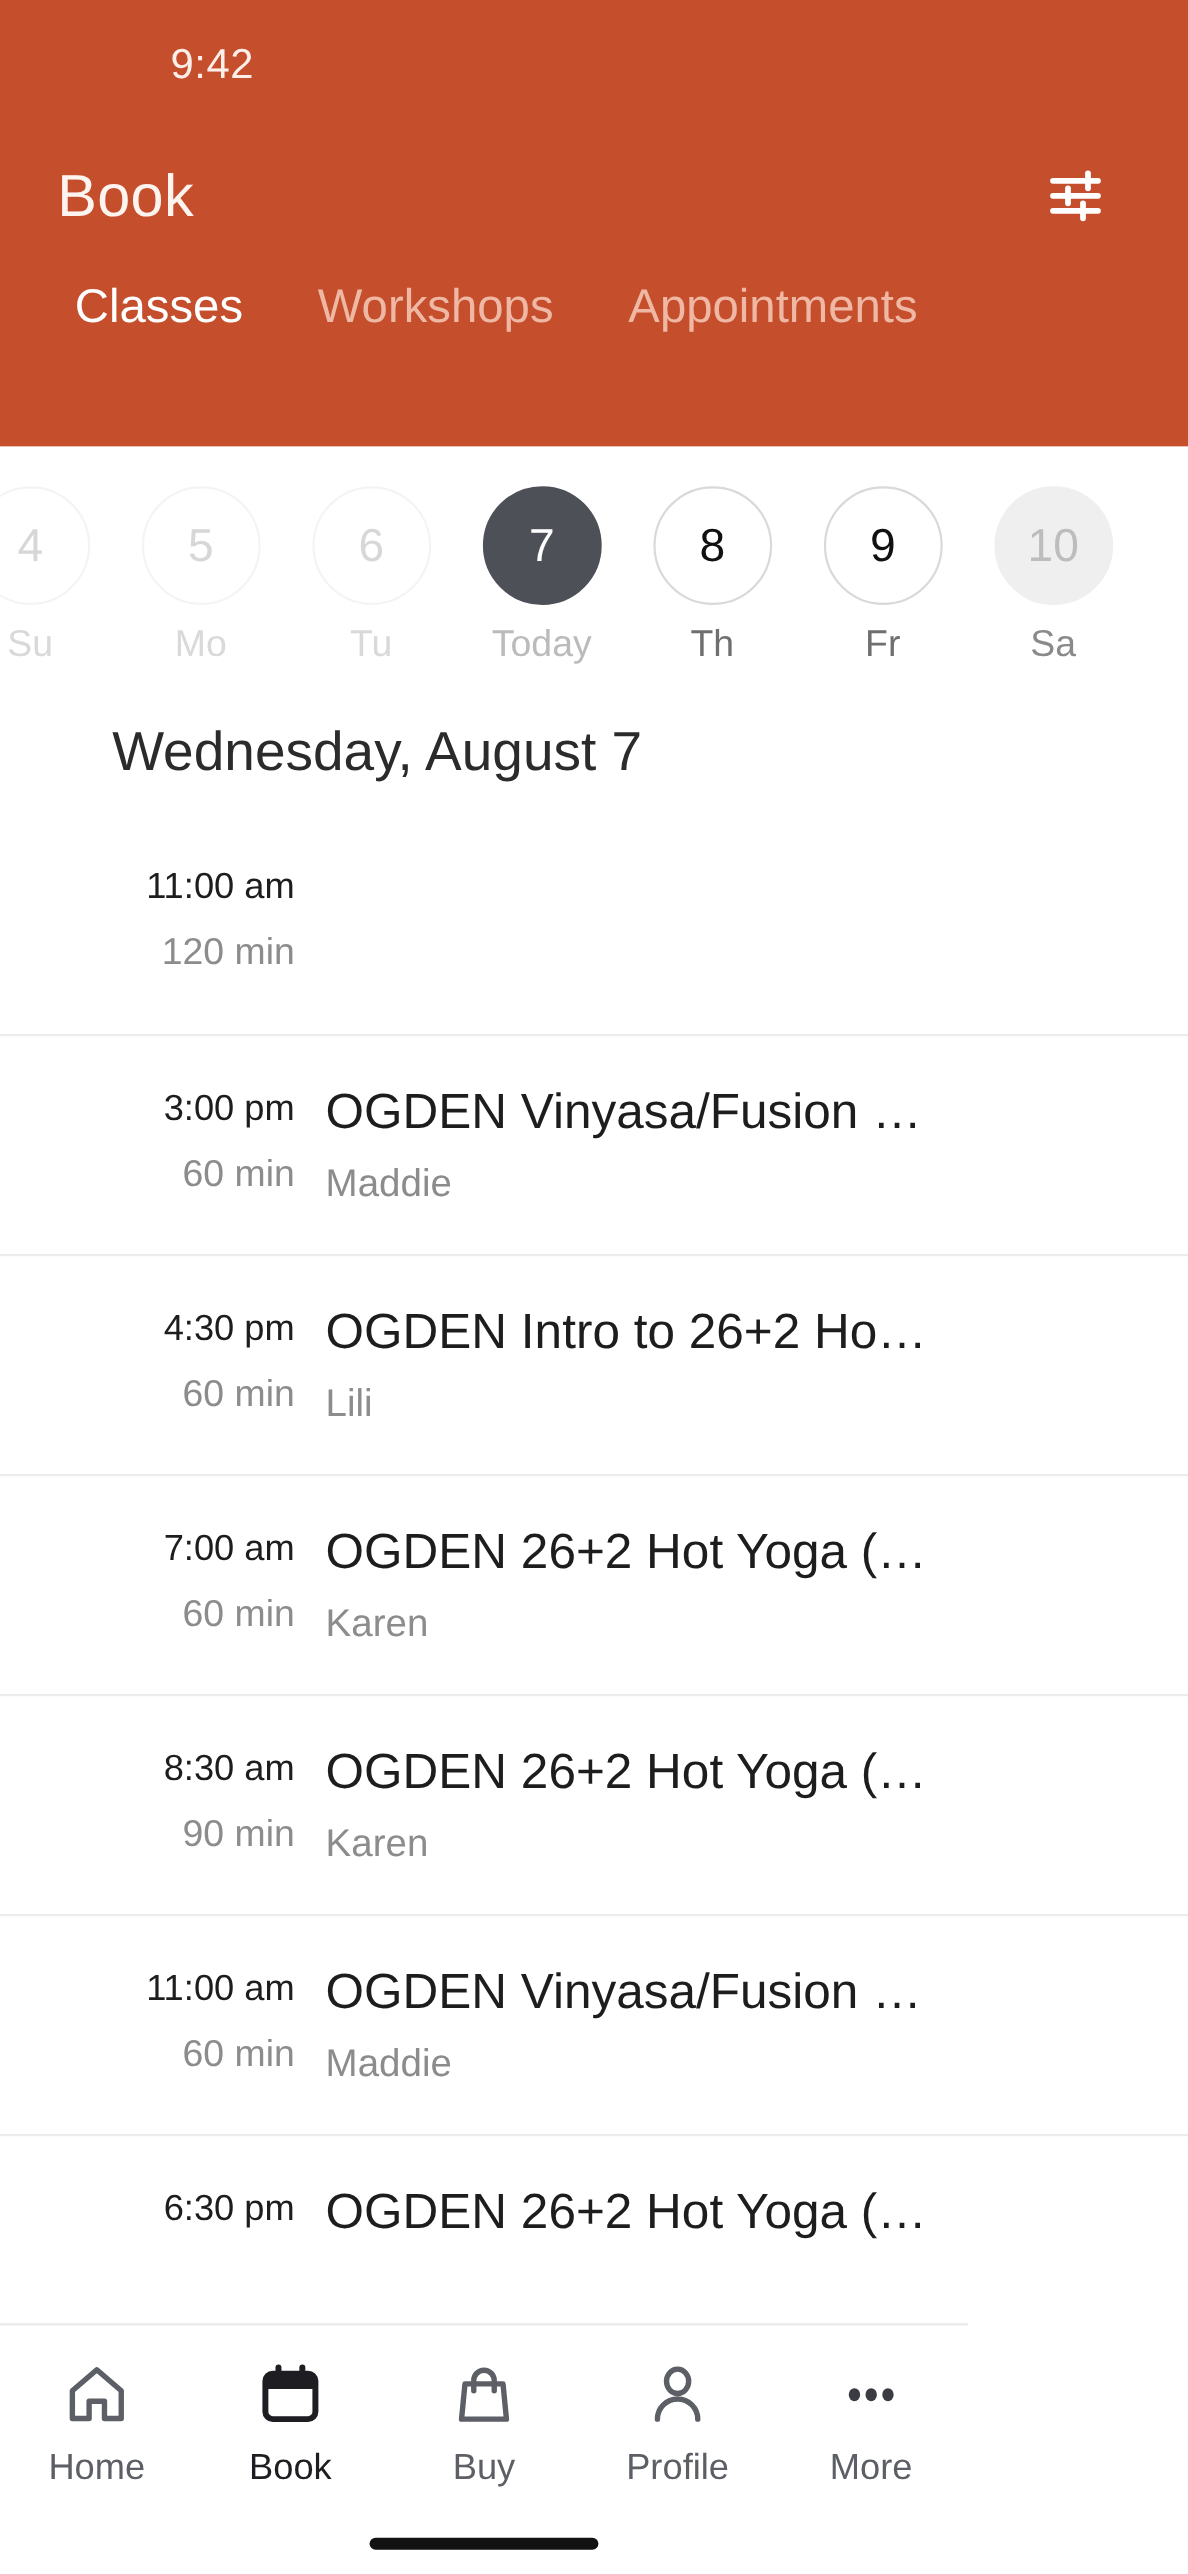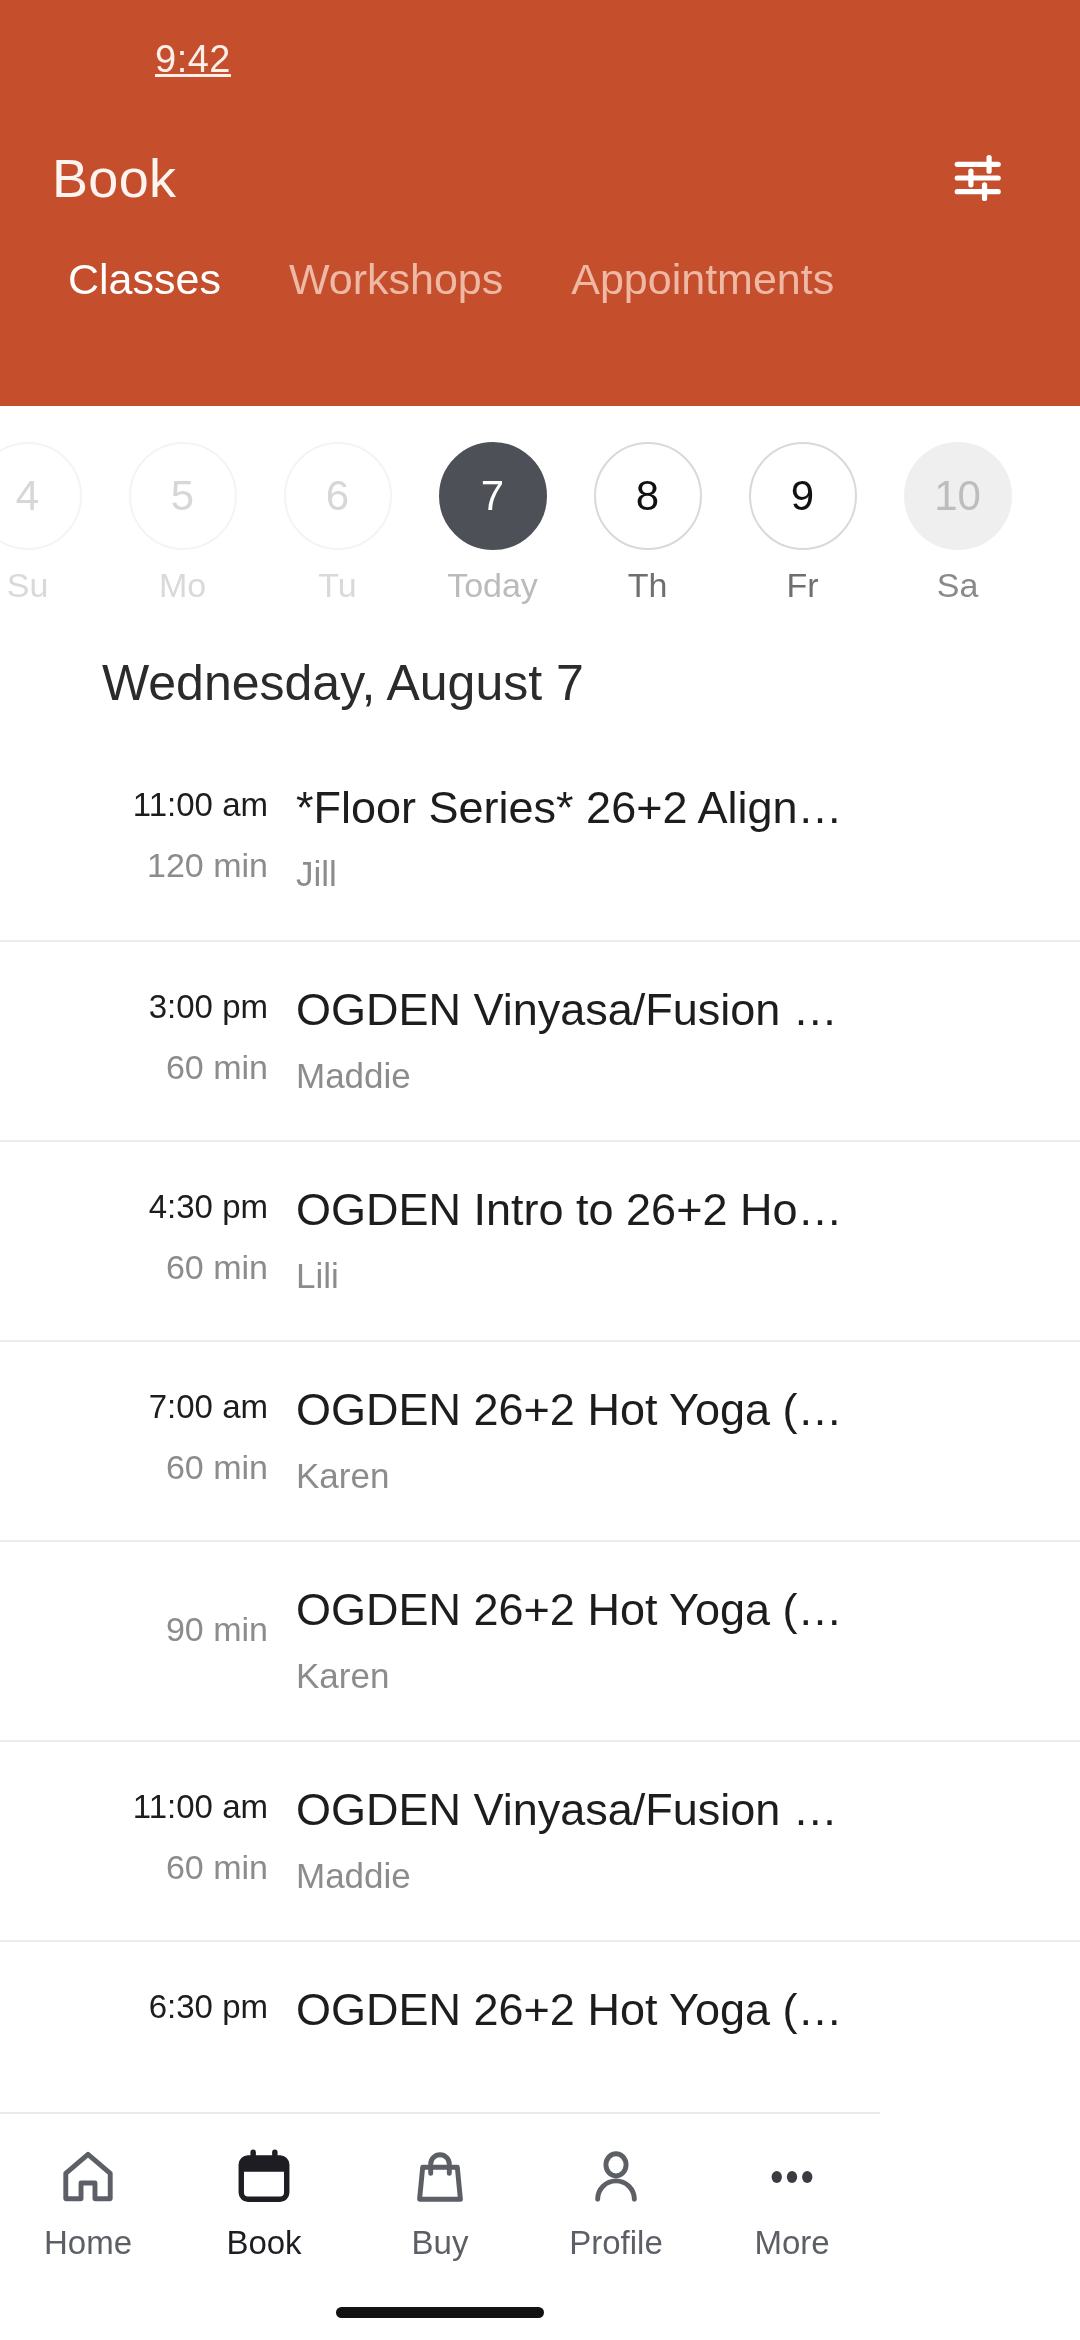--- a/index.html
+++ b/index.html
@@ -27,21 +27,20 @@
   }
   .statusbar {
     height:118px;
     display:flex; align-items:center;
     padding-left:155px;
   }
   .status-time {
     font-size:38px;
     color:#FCEFE9;
     letter-spacing:0.5px;
-    text-decoration:underline;
   }
   .titlebar {
     height:120px;
     display:flex; align-items:center;
     justify-content:space-between;
     padding:0 62px 0 52px;
   }
   .app-title {
     font-size:54px;
     color:#FDF4F0;
@@ -295,24 +294,20 @@
 
   <div class="dayheading">Wednesday, August 7</div>
 
   <div class="classlist">
 
     <div class="classrow first">
       <div class="timecol">
         <div class="time">11:00 am</div>
         <div class="duration">120 min</div>
       </div>
-      <div class="infocol">
-        <div class="classname">*Floor Series* 26+2 Align…</div>
-        <div class="instructor">Jill</div>
-      </div>
     </div>
 
     <div class="classrow">
       <div class="timecol">
         <div class="time">3:00 pm</div>
         <div class="duration">60 min</div>
       </div>
       <div class="infocol">
         <div class="classname">OGDEN Vinyasa/Fusion …</div>
         <div class="instructor">Maddie</div>
@@ -336,20 +331,21 @@
         <div class="duration">60 min</div>
       </div>
       <div class="infocol">
         <div class="classname">OGDEN 26+2 Hot Yoga (…</div>
         <div class="instructor">Karen</div>
       </div>
     </div>
 
     <div class="classrow">
       <div class="timecol">
+        <div class="time">8:30 am</div>
         <div class="duration">90 min</div>
       </div>
       <div class="infocol">
         <div class="classname">OGDEN 26+2 Hot Yoga (…</div>
         <div class="instructor">Karen</div>
       </div>
     </div>
 
     <div class="classrow">
       <div class="timecol">

